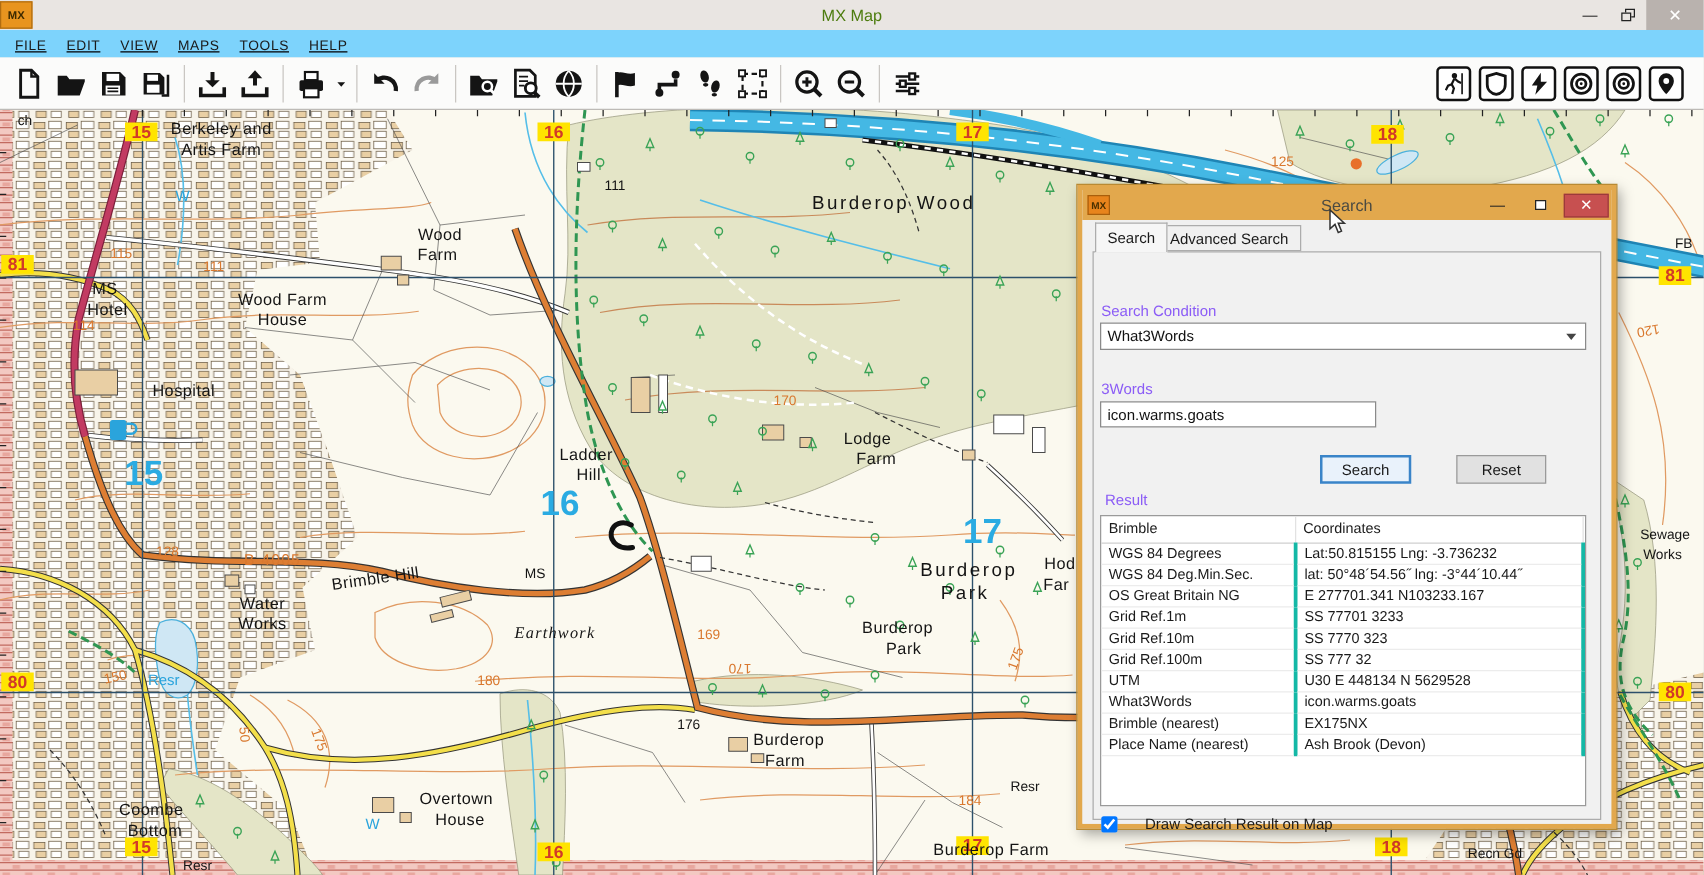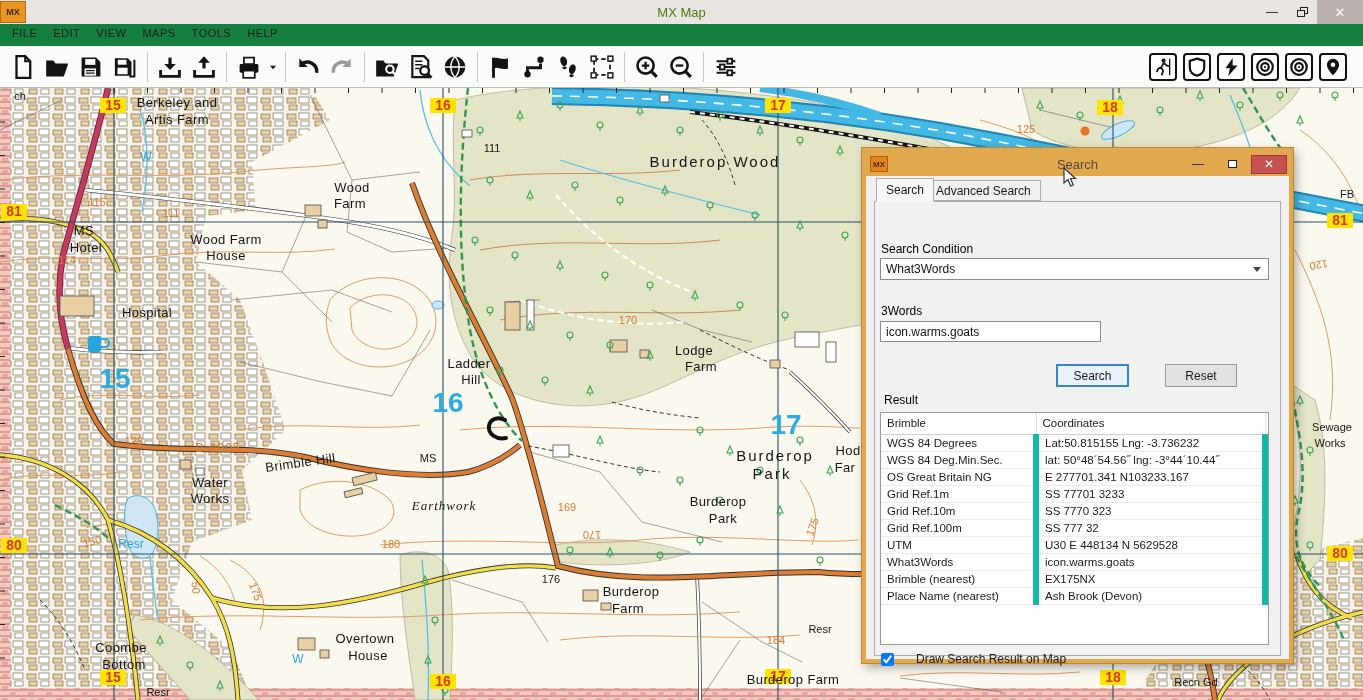--- a/index.html
+++ b/index.html
@@ -11,21 +11,21 @@
   .app-logo { width:26px; height:22px; background:#e8941f; border:1px solid #b06c10; color:#3d2a00; font-size:9px; font-weight:bold; display:flex; align-items:center; justify-content:center; }
   .app-title { position:absolute; left:0; right:0; text-align:center; font-size:13px; color:#4d7c0f; }
   .win-btns { margin-left:auto; display:flex; height:100%; align-items:stretch; z-index:2; }
   .win-btn { width:30px; display:flex; align-items:center; justify-content:center; color:#222; font-size:12px; }
   .win-btn.close { width:46px; background:#b9b2ae; color:#fff; font-size:13px; }
   .restore-glyph { position:relative; width:11px; height:10px; }
   .restore-glyph i { position:absolute; border:1px solid #222; background:#e9e5e2; width:8px; height:7px; display:block; }
   .restore-glyph i.b1 { right:0; top:0; } .restore-glyph i.b2 { left:0; bottom:0; }
 
   
-  .menubar { position:absolute; left:0; top:24px; width:100%; height:22px; background:#15803d; display:flex; align-items:flex-start; padding-left:4px; }
+  .menubar { position:absolute; left:0; top:24px; width:100%; height:22px; background:#7dd3fc; display:flex; align-items:flex-end; padding-left:4px;text-decoration:underline; }
   .menu-item { font-size:11px; letter-spacing:.5px; color:#1a1a1a; padding:3px 8px; }
 
   
   .toolbar { position:absolute; left:0; top:46px; width:100%; height:42px; background:#fbfbfa; border-bottom:1px solid #bdbab6; display:flex; align-items:center; padding:0 6px; }
   .tb-group { display:flex; align-items:center; }
   .tb-sep { width:1px; height:30px; background:#c9c6c2; margin:0 5px; }
   .tb-btn { width:34px; height:34px; display:flex; align-items:center; justify-content:center; }
   .tb-btn svg { width:26px; height:26px; }
   .tb-btn.narrow { width:14px; }
   .tb-right { margin-left:auto; display:flex; align-items:center; gap:6px; padding-right:10px; }
@@ -51,30 +51,30 @@
   .dlg-logo { width:18px; height:16px; margin-left:4px; background:#e8841c; border:1px solid #a95f0c; color:#4a3000; font-size:8px; font-weight:bold; display:flex; align-items:center; justify-content:center; }
   .dlg-title-text { position:absolute; left:0; right:0; text-align:center; font-size:13px; color:#4a4a42; }
   .dlg-btns { margin-left:auto; display:flex; align-items:center; gap:4px; padding-right:2px; z-index:2; }
   .dlg-btn { width:30px; height:19px; display:flex; align-items:center; justify-content:center; font-size:12px; color:#222; }
   .dlg-btn.max i { width:9px; height:8px; border:1px solid #222; display:block; background:#fff; }
   .dlg-btn.close { width:36px; background:#c75050; border:1px solid #9c3a3a; color:#fff; }
   .dlg-body { position:absolute; left:0; top:24px; right:0; bottom:0; background:#f0f0f0; }
   .tab { position:absolute; top:4px; height:21px; padding:0 9px; font-size:12px; color:#1a1a1a; background:#f0f0f0; border:1px solid #acacac; display:flex; align-items:center; }
   .tab.active { background:#f6f6f6; border-bottom:1px solid #f6f6f6; top:2px; height:24px; z-index:2; }
   .tab-panel { position:absolute; left:8px; top:25px; width:407px; height:455px; border:1px solid #acacac; background:#f1f1f1; }
-  .fld-label { position:absolute; font-size:12px; color:#000000; }
+  .fld-label { position:absolute; font-size:12px; color:#8b5cf6; }
   .combo { position:absolute; left:14px; top:82px; width:389px; height:22px; background:#fff; border:1px solid #8a8a8a; font-size:12px; display:flex; align-items:center; padding-left:5px; color:#111; }
   .combo .arrow { position:absolute; right:7px; top:8px; width:0; height:0; border-left:4px solid transparent; border-right:4px solid transparent; border-top:5px solid #444; }
   .txt-input { position:absolute; left:14px; top:145px; width:221px; height:21px; background:#fff; border:1px solid #8a8a8a; font-size:12px; display:flex; align-items:center; padding-left:5px; color:#111; }
   .btn { position:absolute; top:188px; height:23px; font-size:12px; color:#1a1a1a; background:#e1e1e1; border:1px solid #9a9a9a; display:flex; align-items:center; justify-content:center; }
   .btn.primary { background:#e9f2fb; border:2px solid #3a84c8; }
   .result-table { position:absolute; left:14px; top:236px; width:389px; height:233px; background:#fff; border:1px solid #9a9a9a; overflow:hidden; }
   .result-table table { width:100%; border-collapse:collapse; table-layout:fixed; font-size:11.5px; color:#1a1a1a; }
   .result-table th { text-align:left; font-weight:normal; padding:3px 6px; border-bottom:1px solid #cfcfcf; border-right:1px solid #e2e2e2; height:21px; }
-  .result-table td { padding:2px 6px; border-bottom:1px solid #ececec; border-right:6px solid #14b8a6; height:14px; white-space:nowrap; overflow:hidden; }
+  .result-table td { padding:2px 6px; border-bottom:1px solid #ececec; border-right:3px solid #14b8a6; height:14px; white-space:nowrap; overflow:hidden; }
   .result-table col.c1 { width:155px; }
   .chk-row { position:absolute; left:15px; top:476px; display:flex; align-items:center; gap:22px; font-size:12px; color:#1a1a1a; }
   .chk-row input { width:13px; height:13px; }
 
   .cursor { position:absolute; left:1063px; top:167px; z-index:9; }
 </style>
 </head>
 <body>
 
 <div class="app">

